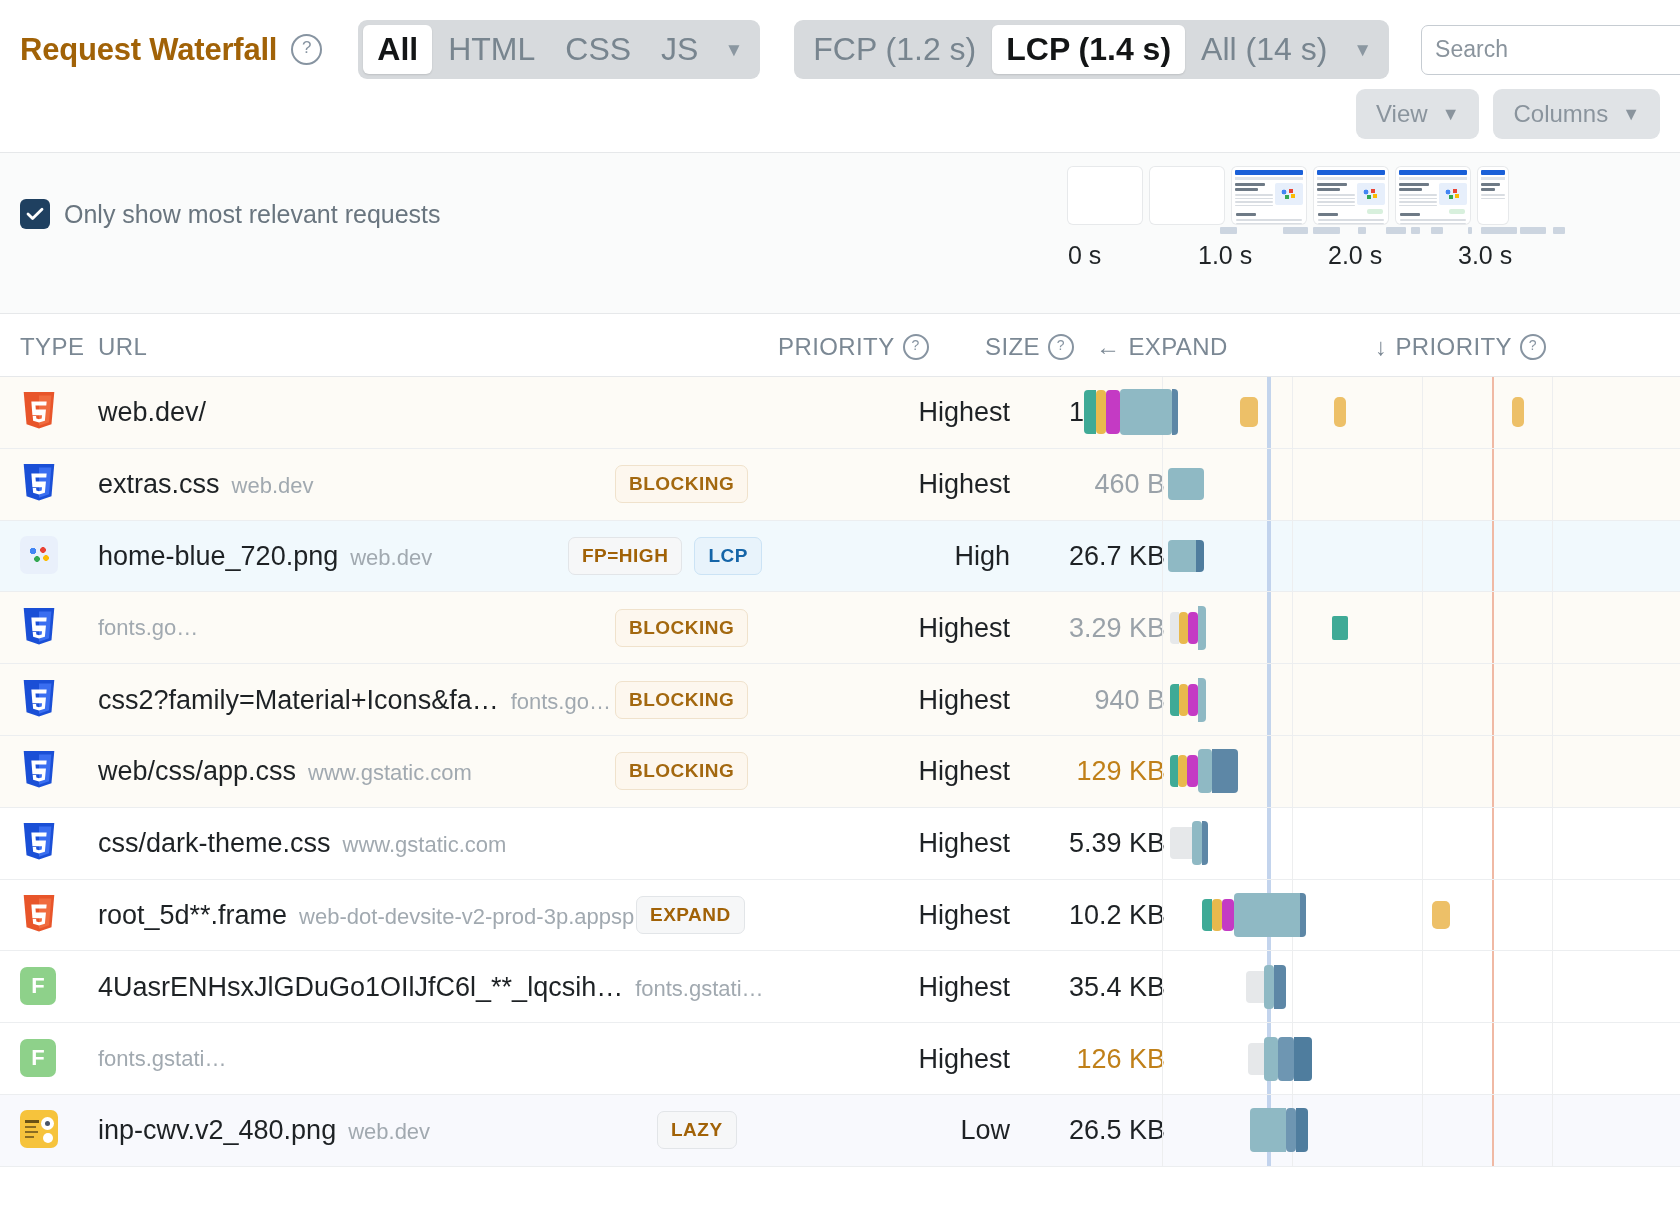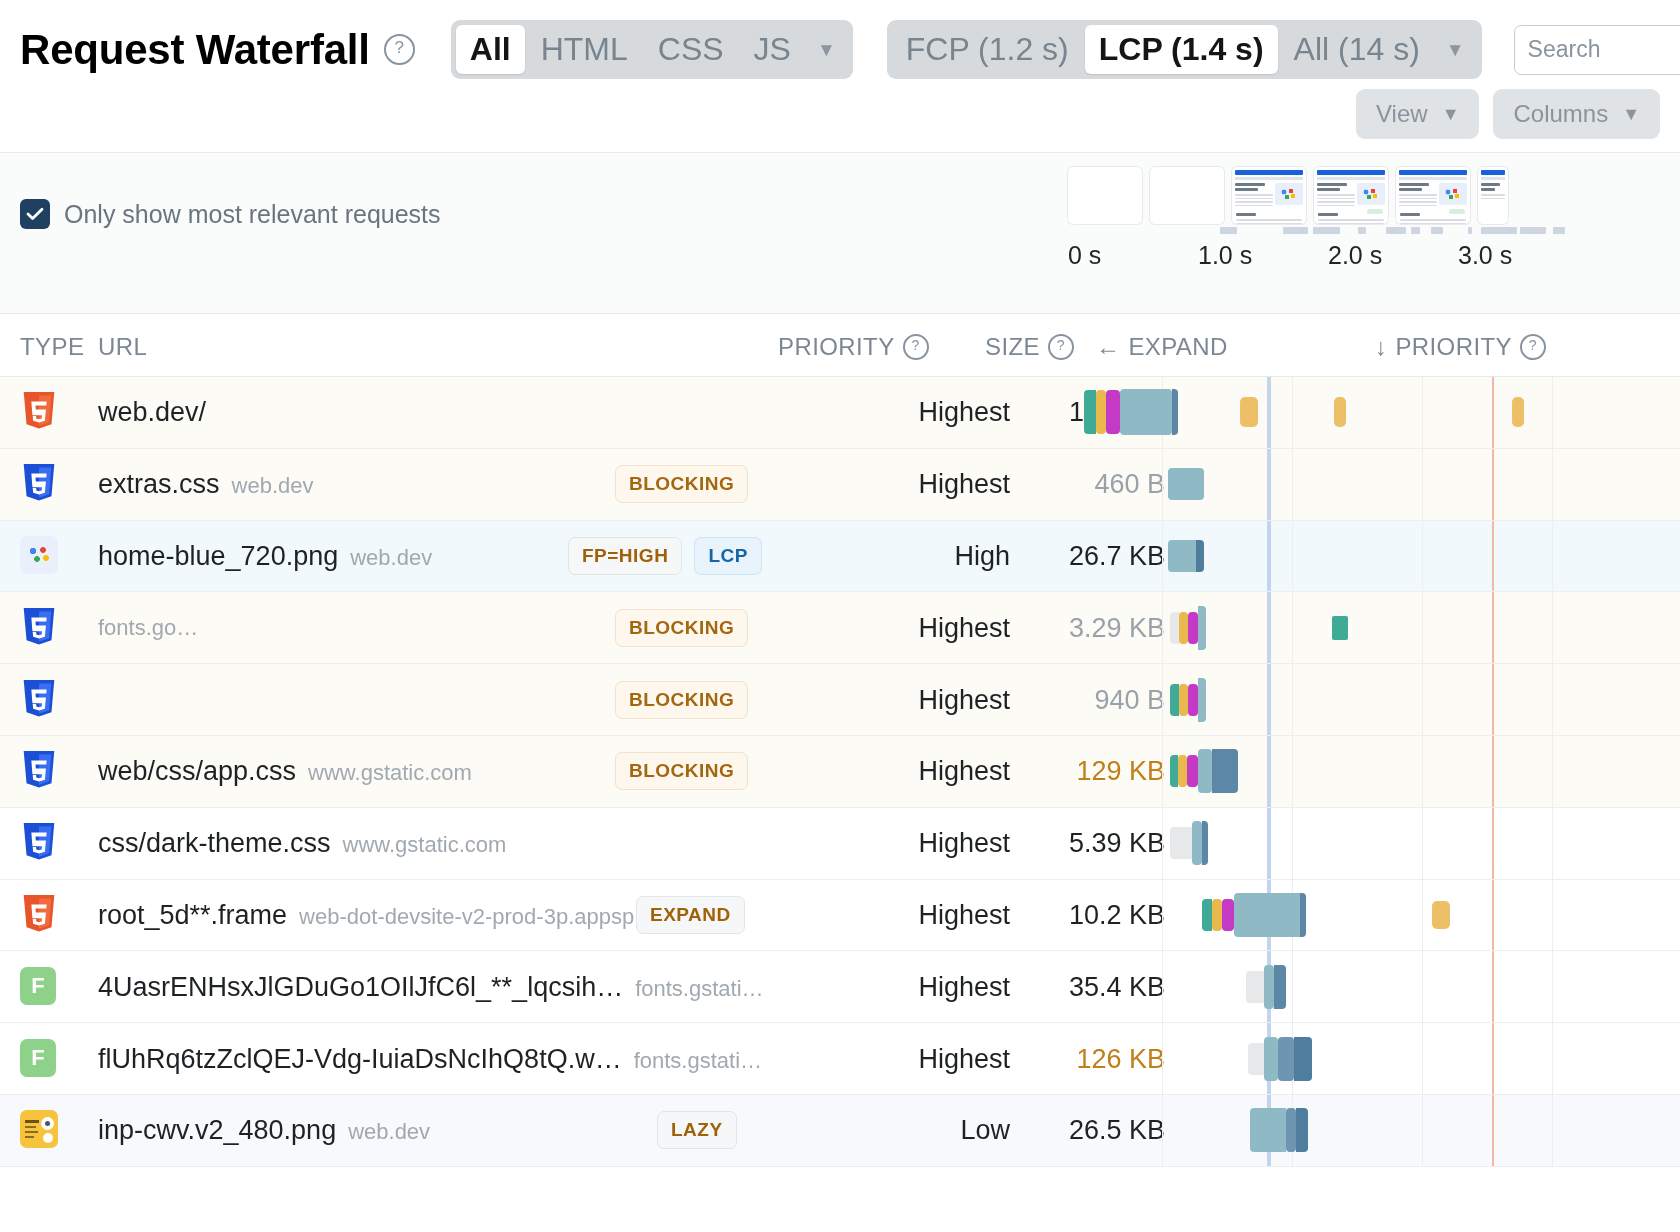--- a/index.html
+++ b/index.html
@@ -7,21 +7,21 @@
     width:1680px;height:1232px;overflow:hidden;
     font-family:"Liberation Sans", sans-serif;
     background:#ffffff;color:#202124;
     -webkit-font-smoothing:antialiased;
   }
   .app{position:relative;width:1680px;height:1232px;}
 
   
   .topbar{position:relative;height:152px;border-bottom:1px solid #e6e8ea;background:#fff;}
   .title-row{display:flex;align-items:center;gap:14px;padding:20px 0 0 20px;}
-  .page-title{font-size:42px;font-weight:700;color:#000000;letter-spacing:-0.2px;white-space:nowrap;}
+  .page-title{font-size:31px;font-weight:700;color:#a16207;letter-spacing:-0.2px;white-space:nowrap;}
   .help-icon{width:27px;height:27px;border-radius:50%;border:2px solid #8794a1;color:#8794a1;
     font-size:17px;line-height:23px;text-align:center;font-weight:400;flex:none;}
   .help-icon.sm{width:22px;height:22px;border-width:2px;font-size:14px;line-height:18px;}
 
   .seg{display:inline-flex;align-items:center;background:#d7dadd;border-radius:9px;padding:5px;gap:2px;}
   .seg .opt{padding:6px 14px;border-radius:6px;font-size:32px;color:#78858f;white-space:nowrap;cursor:pointer;}
   .seg .opt.active{background:#fff;color:#131516;font-weight:600;box-shadow:0 1px 2px rgba(0,0,0,.12);}
   .seg .caret{padding:6px 12px 6px 10px;color:#8b97a1;font-size:19px;cursor:pointer;}
 
   .searchbox{
@@ -404,20 +404,24 @@
     </div>
 
     <div class="trow odd">
       <div class="tile">
         <svg viewBox="0 0 32 34" width="38" height="40">
             <path d="M3 0h26l-2.4 27.5L16 31 5.4 27.5z" fill="#1a4fd6"></path>
             <path d="M16 3v25.6l8.5-2.8L26.5 3z" fill="#3a6ef0"></path>
             <path d="M9.5 8h13l-.3 3.4H13l.3 3.4h8.6l-.9 9.6-5 1.5-5-1.5-.35-4h2.9l.2 2.1 2.25.6 2.3-.6.25-2.8H10.4z" fill="#fff"></path>
           </svg>
       </div>
+      <div class="url">
+        <span class="name">css2?family=Material+Icons&amp;fa…</span>
+        <span class="host">fonts.go…</span>
+      </div>
       <div class="badges" style="left:615px">
         <span class="badge blocking">BLOCKING</span>
       </div>
       <div class="prio">Highest</div>
       <div class="size muted">940 B</div>
       <div class="wf">
         <div class="grid-line" style="left:90px"></div>
           <div class="grid-line" style="left:220px"></div>
         <div class="grid-line" style="left:350px"></div>
           <div class="grid-line" style="left:480px"></div>
@@ -545,21 +549,20 @@
         <div class="bar tall" style="left:202px;width:12px;background:#5d87a6;border-radius:0 4px 4px 0"></div>
       </div>
     </div>
 
     <div class="trow even">
       <div class="tile">
         <div style="width:36px;height:38px;border-radius:7px;background:#8ed18a;color:#fff;
           font-size:22px;font-weight:600;display:flex;align-items:center;justify-content:center;">F</div>
       </div>
       <div class="url">
-        <span class="name">flUhRq6tzZclQEJ-Vdg-IuiaDsNcIhQ8tQ.w…</span>
         <span class="host">fonts.gstati…</span>
       </div>
       <div class="prio">Highest</div>
       <div class="size warn">126 KB</div>
       <div class="wf">
         <div class="grid-line" style="left:90px"></div>
           <div class="grid-line" style="left:220px"></div>
         <div class="grid-line" style="left:350px"></div>
           <div class="grid-line" style="left:480px"></div>
         <div class="mark-blue" style="left:195px"></div>

